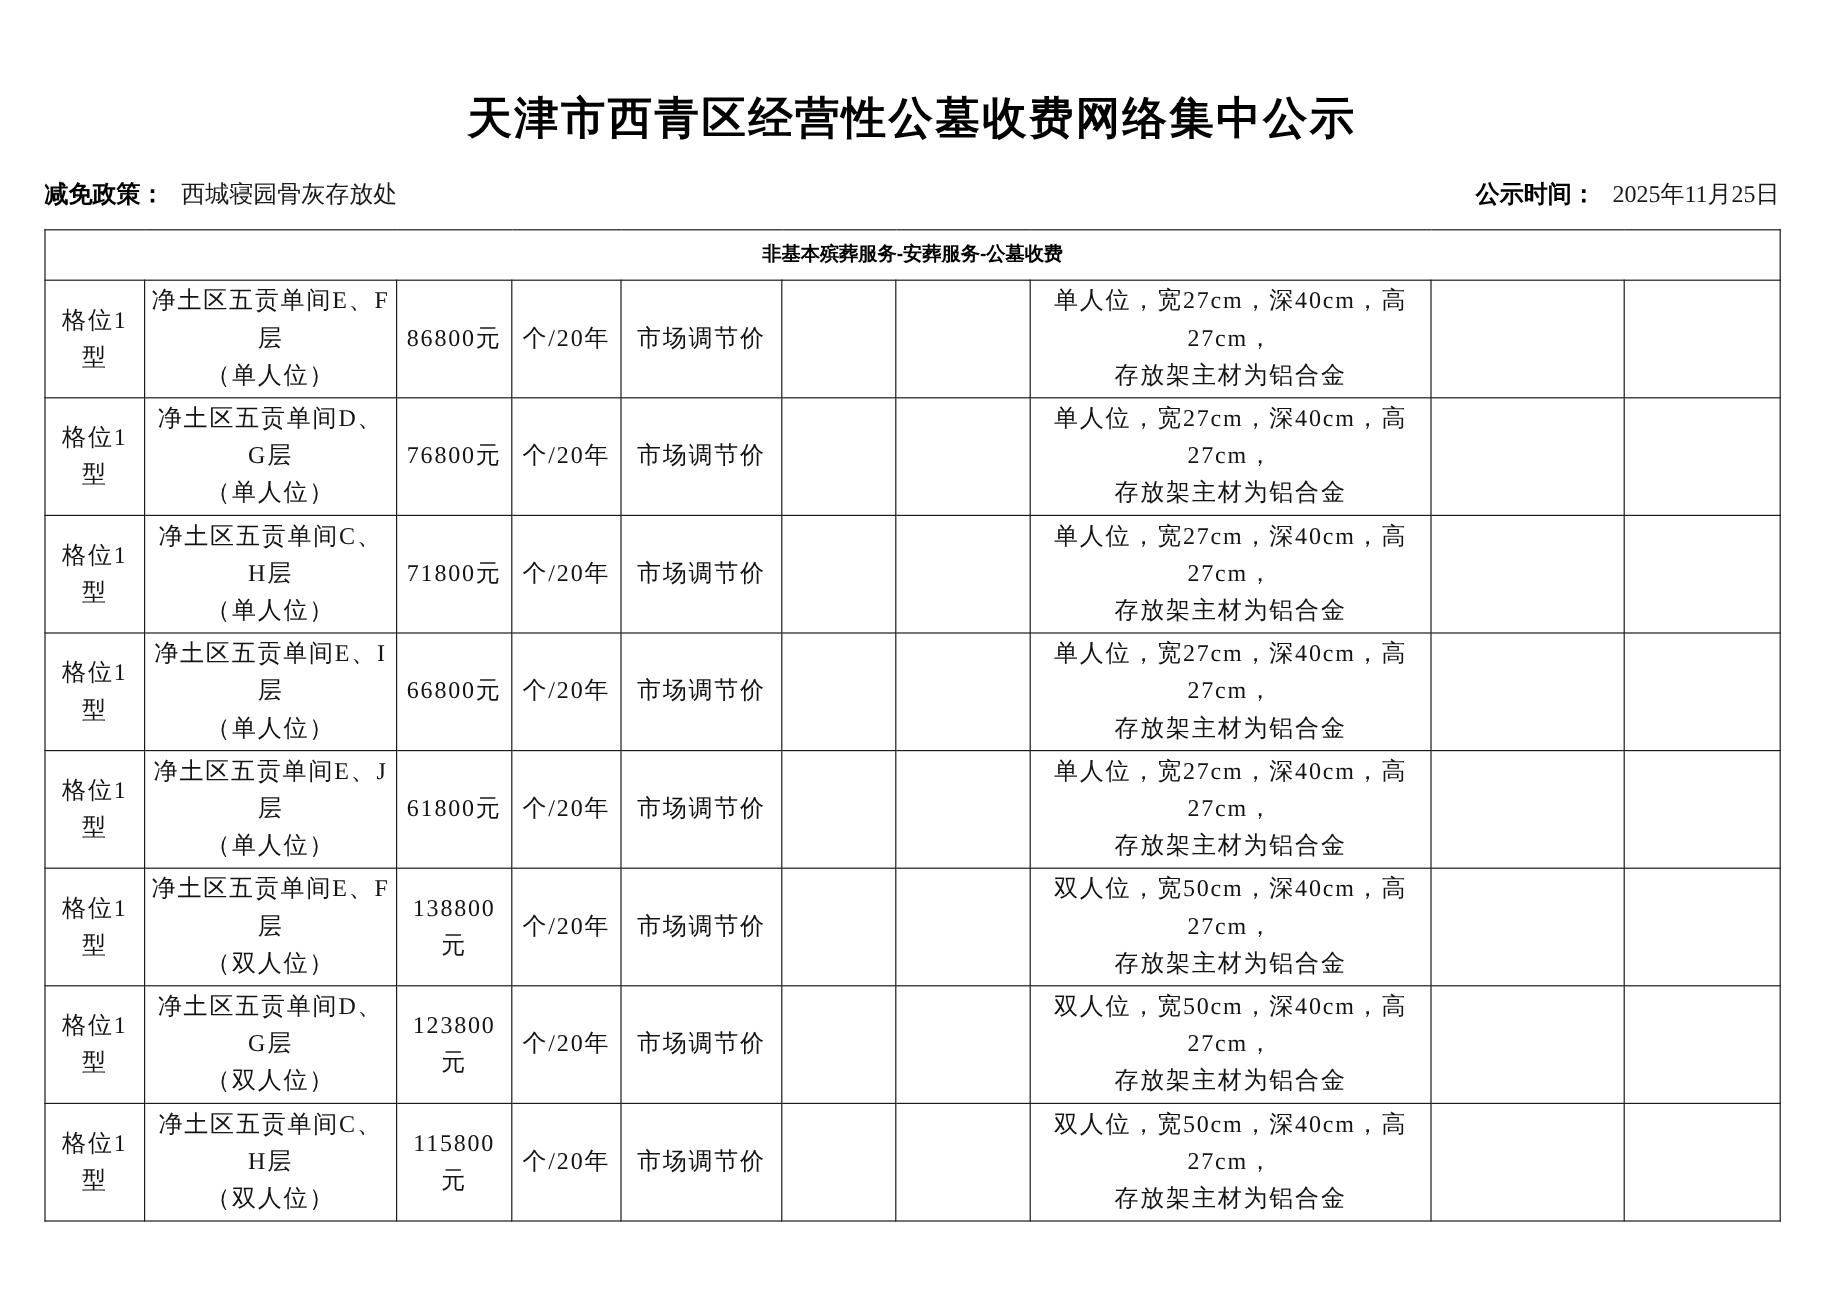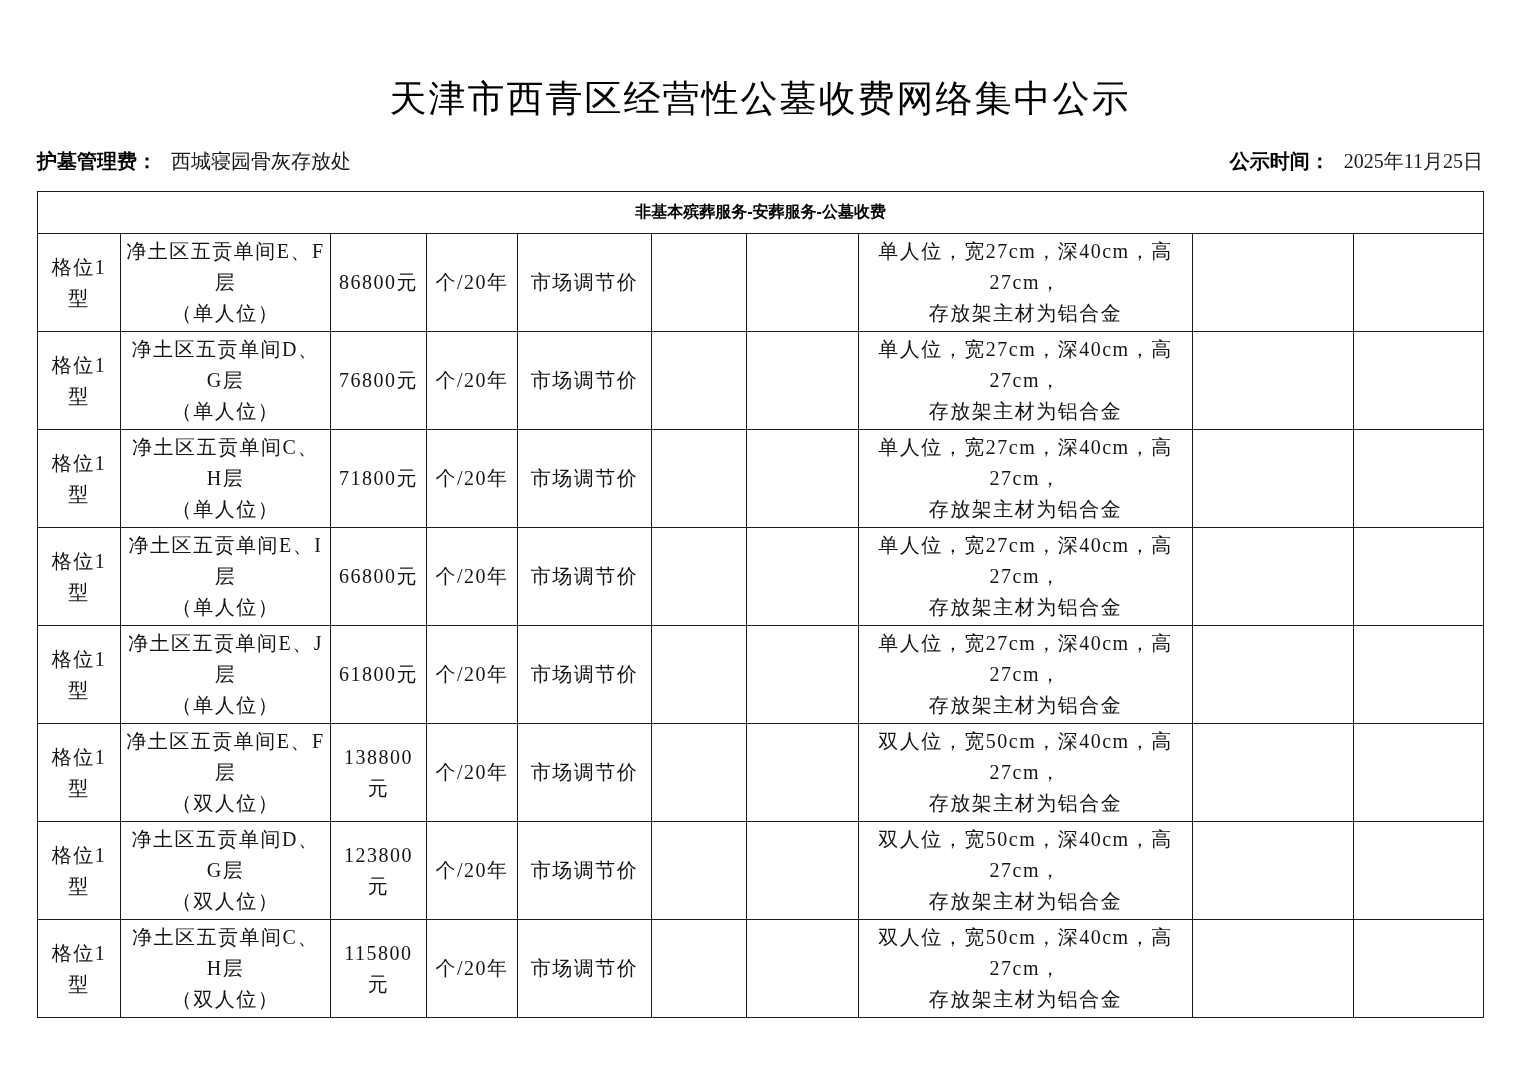--- a/index.html
+++ b/index.html
@@ -15,21 +15,21 @@
     box-sizing: border-box;
     padding: 0 37px;
     background: #ffffff;
     overflow: hidden;
   }
   .doc-title {
     margin: 0;
     padding-top: 76px;
     text-align: center;
     font-family: "Liberation Sans", "DejaVu Sans", sans-serif;
-    font-weight: normal;
+    font-weight: bold;
     font-size: 37px;
     line-height: 1.25;
     letter-spacing: 2px;
     color: #000000;
   }
   .info-row {
     display: flex;
     justify-content: space-between;
     align-items: baseline;
     margin-top: 26px;
@@ -86,21 +86,21 @@
 </style>
 </head>
 <body>
 
 <div class="page">
 
   <h1 class="doc-title">天津市西青区经营性公墓收费网络集中公示</h1>
 
   <div class="info-row">
     <div>
-      <span class="info-label">护墓管理费：</span><span class="info-value">西城寝园骨灰存放处</span>
+      <span class="info-label">减免政策：</span><span class="info-value">西城寝园骨灰存放处</span>
     </div>
     <div>
       <span class="info-label">公示时间：</span><span class="info-value">2025年11月25日</span>
     </div>
   </div>
 
   <table class="fee-table">
     <colgroup>
       <col style="width:83px">
       <col style="width:210px">

